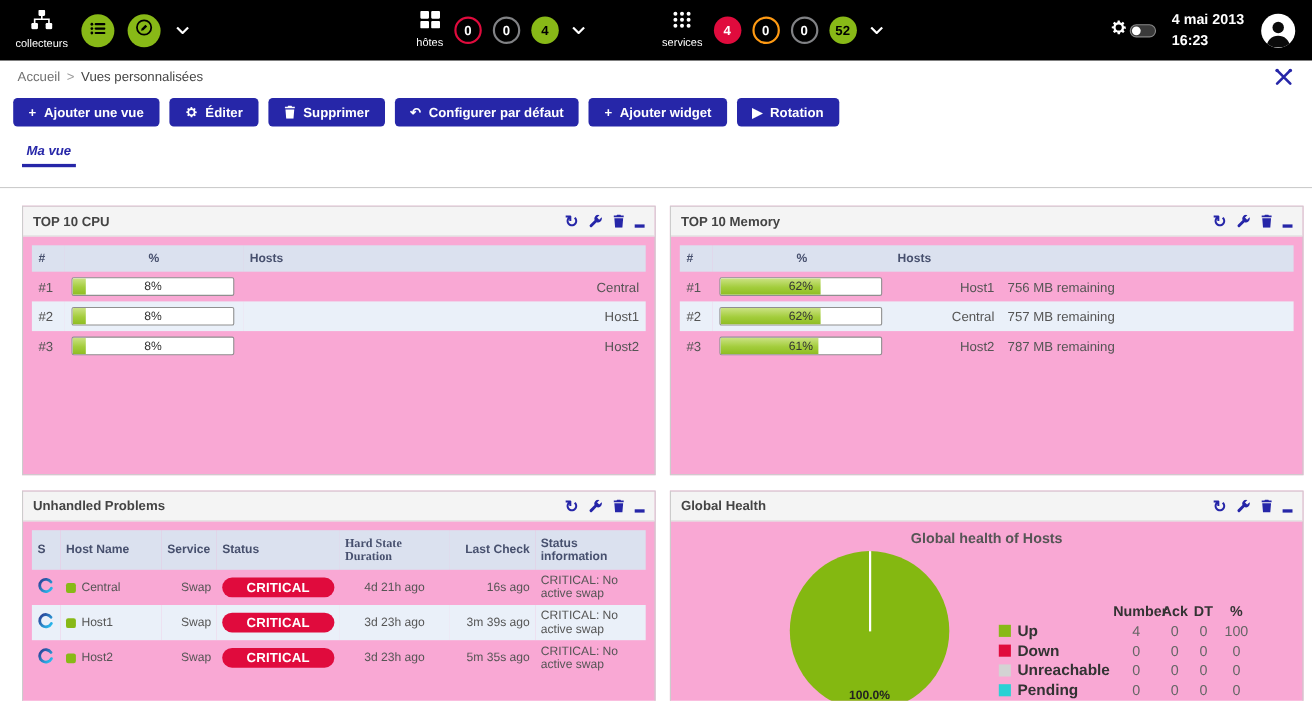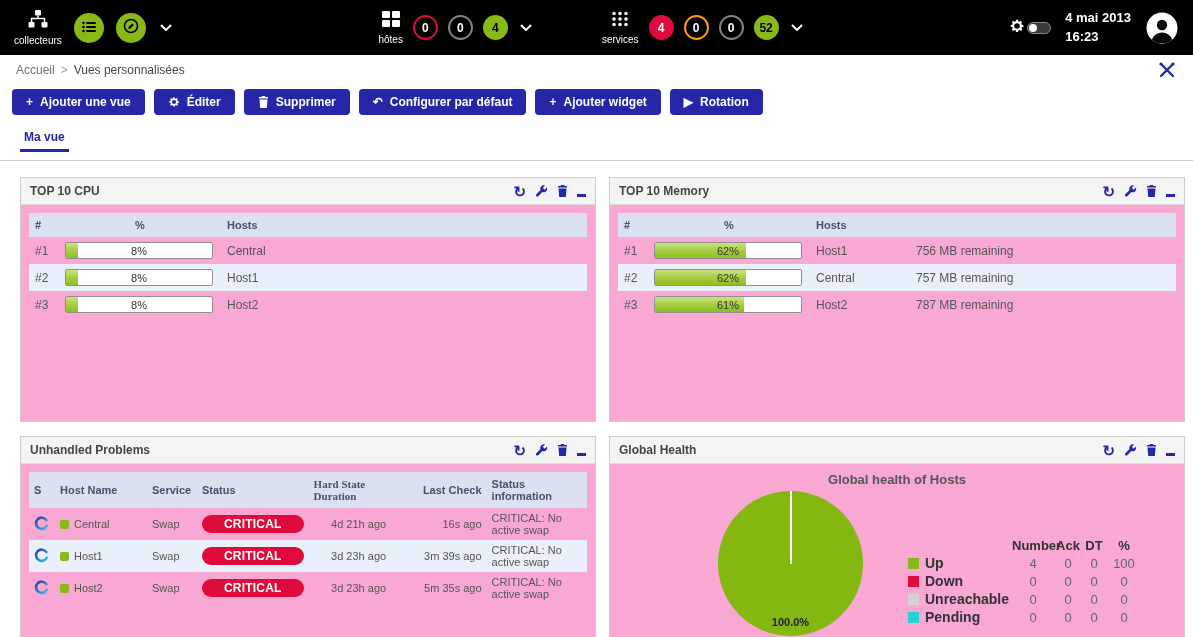--- a/index.html
+++ b/index.html
@@ -41,21 +41,21 @@
   .crumb-tools { margin-left:auto; cursor:pointer; display:flex; }
 
   
   .toolbar { padding:4px 12px 8px 12px; display:flex; gap:9px; }
   .tb-btn { background:#2626a8; color:#fff; border:none; border-radius:4px;
             font-family:inherit; font-size:12px; font-weight:bold; padding:6px 14px;
             display:inline-flex; align-items:center; gap:7px; cursor:pointer; }
   .btn-ic { display:inline-flex; align-items:center; font-size:12px; line-height:1; }
 
   
-  .tabs-row { padding:0 0 8px 20px; border-bottom:1px solid #ccc; }
+  .tabs-row { padding:0 0 18px 20px; border-bottom:1px solid #ccc;font-style:italic; }
   .tab { display:inline-block; padding:7px 4px 5px 4px; color:#2626a8; font-weight:bold;
          font-size:12px; border-bottom:3px solid #2626a8; cursor:pointer; }
 
   
   .content { padding:16px 8px 0 20px; display:grid; grid-template-columns:1fr 1fr;
              grid-template-rows:245px 231px; column-gap:13px; row-gap:14px; }
   .widget { border:1px solid #ccc; background:#f9a8d4; display:flex; flex-direction:column; }
   .widget-header { height:27px; background:#f4f4f4; border-bottom:1px solid #ddd;
                    display:flex; align-items:center; padding:0 9px; flex:none; }
   .widget-title { font-size:12px; font-weight:bold; color:#444; }
@@ -66,21 +66,21 @@
   .widget-body { padding:8px; flex:1; position:relative; }
 
   
   .data-table { width:100%; border-collapse:collapse; }
   .data-table th { background:#dbe1ef; color:#47506e; font-size:11px; font-weight:bold;
                    text-align:left; padding:6px 6px; }
   .data-table td { font-size:12px; color:#555; padding:5px 6px; }
   .data-table tbody tr:nth-child(even) { background:#eaf0f9; }
   .w-rank { width:30px; } .w-bar { width:162px; text-align:center !important; }
   .w-host { width:100px; }
-  .host-link { cursor:pointer; }
+  .host-link { cursor:pointer;text-align:right; }
 
   .bar { position:relative; width:148px; height:17px; background:#fff;
          border:1px solid #8f8f8f; border-radius:2px; overflow:hidden; }
   .bar-fill { position:absolute; left:0; top:0; bottom:0;
               background:linear-gradient(180deg,#cbe283 0%,#a3cd3c 55%,#8fbd23 100%); }
   .bar-label { position:absolute; left:0; right:0; text-align:center; line-height:16px;
                font-size:11px; color:#333; }
 
   
   .problem-table th { padding:6px 5px; }

